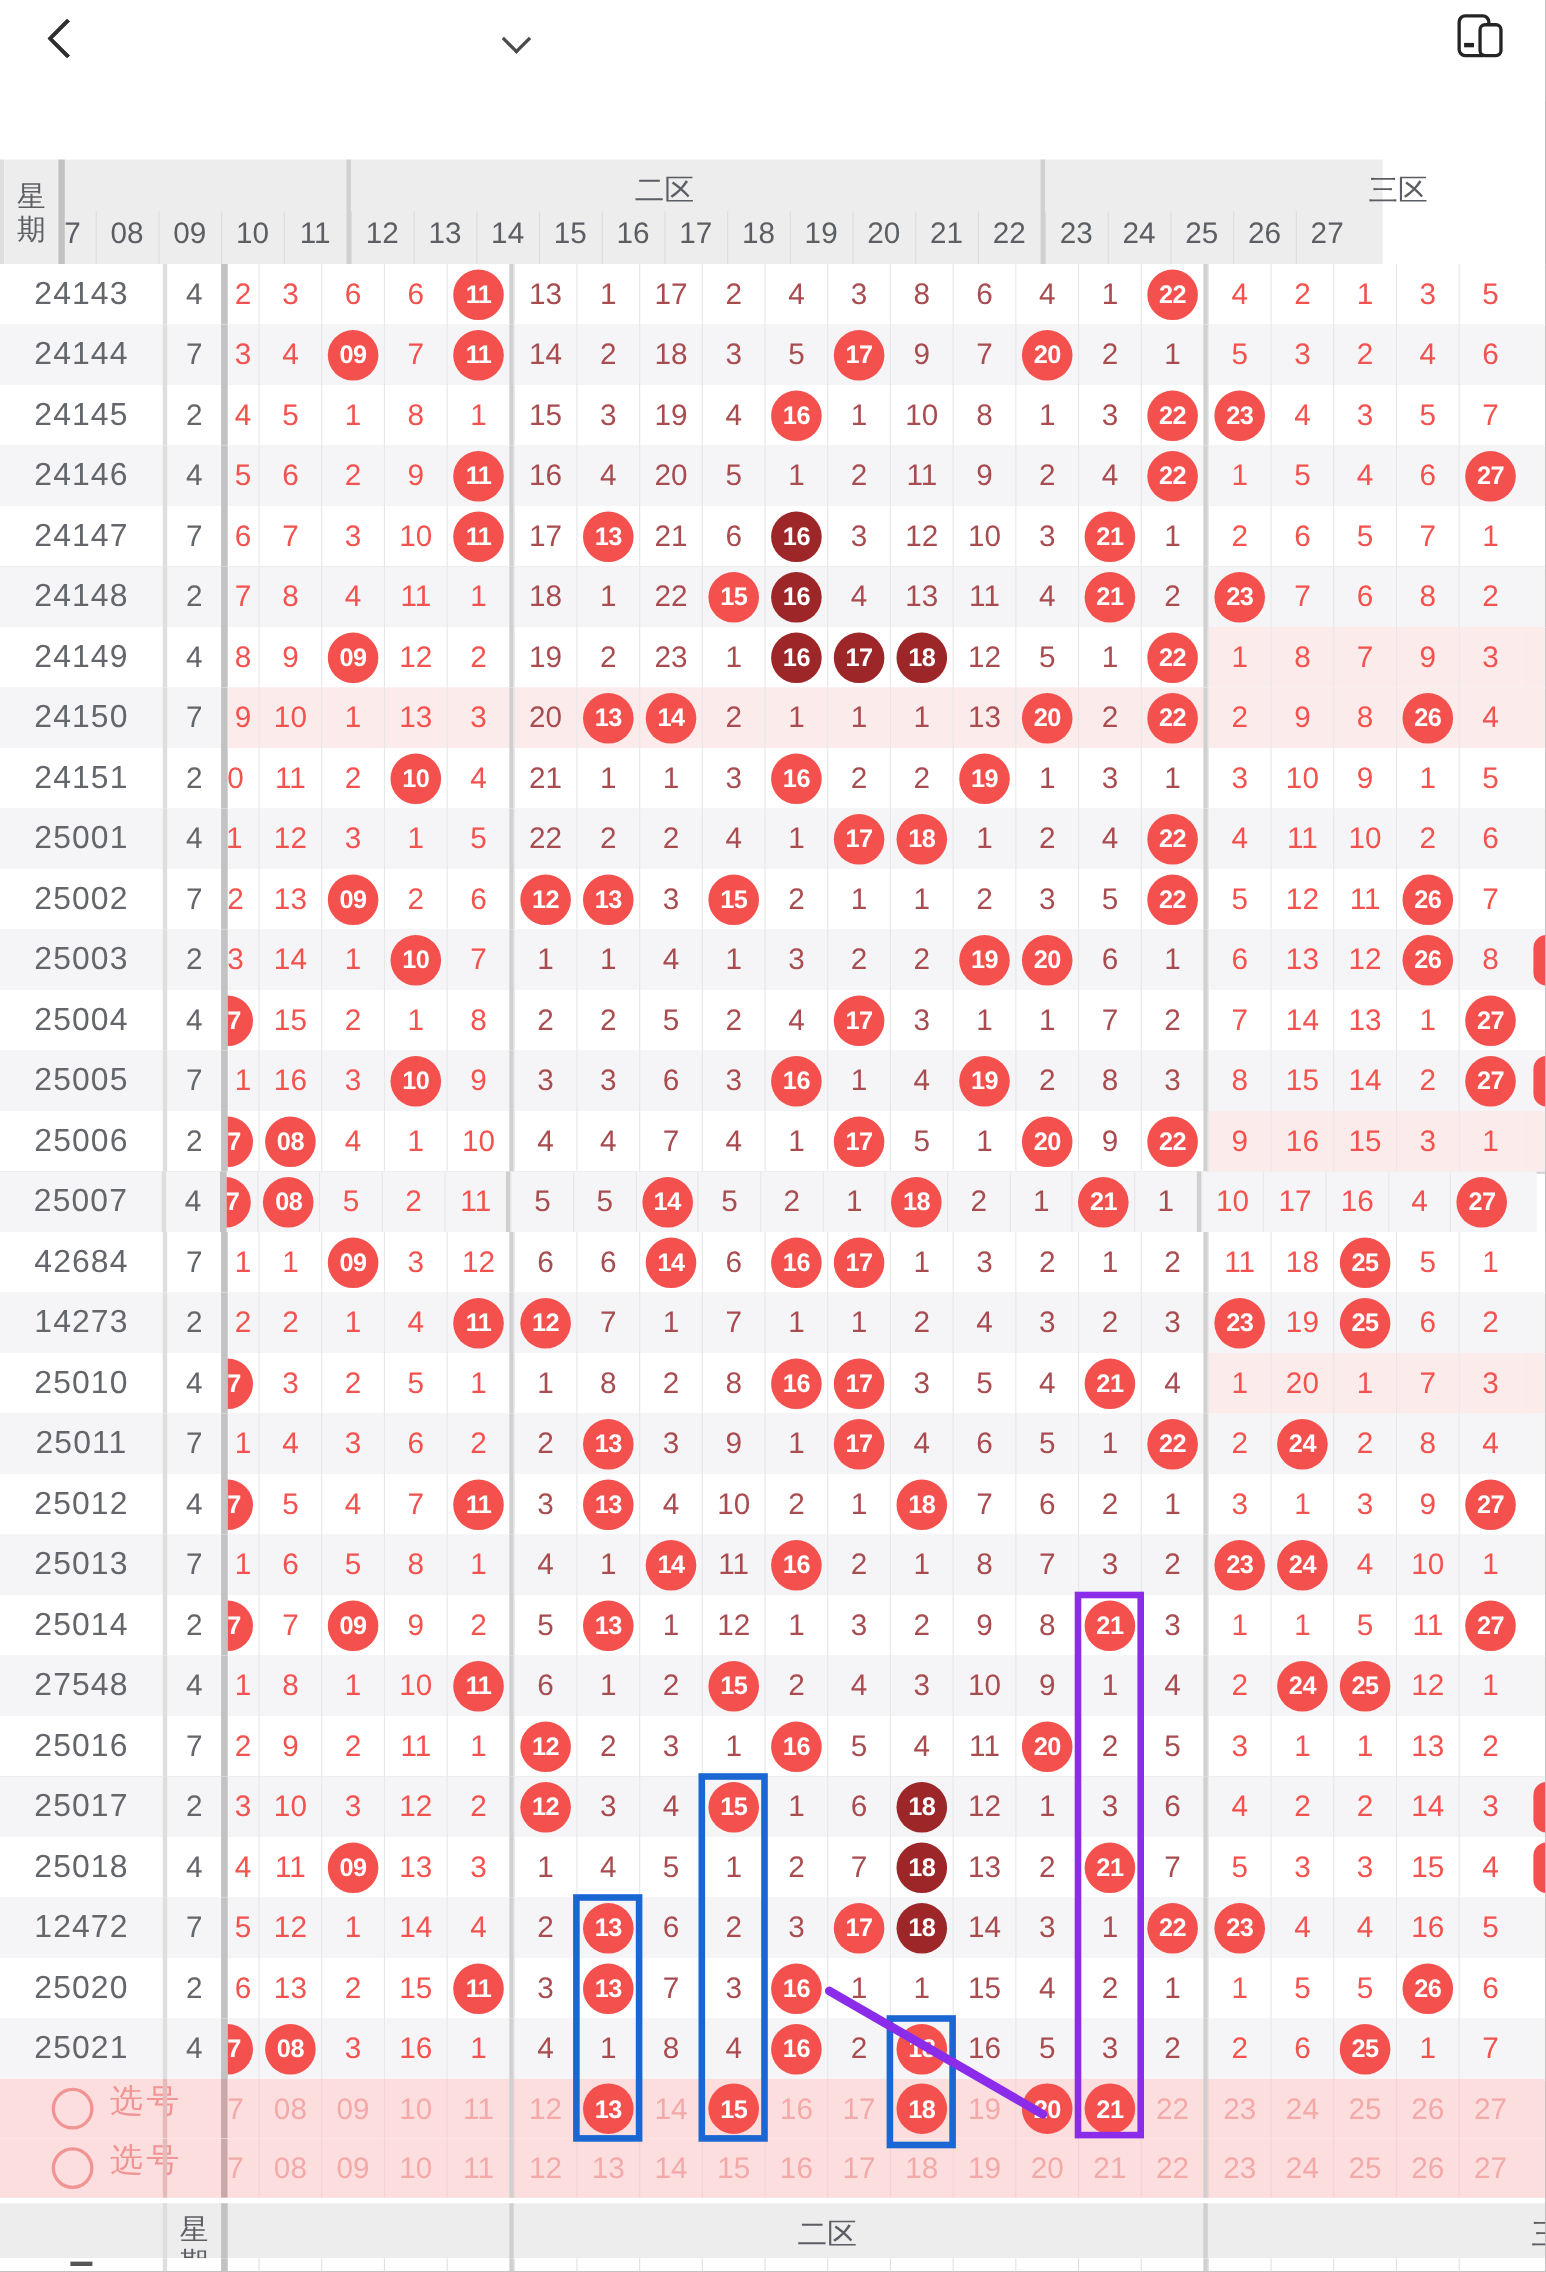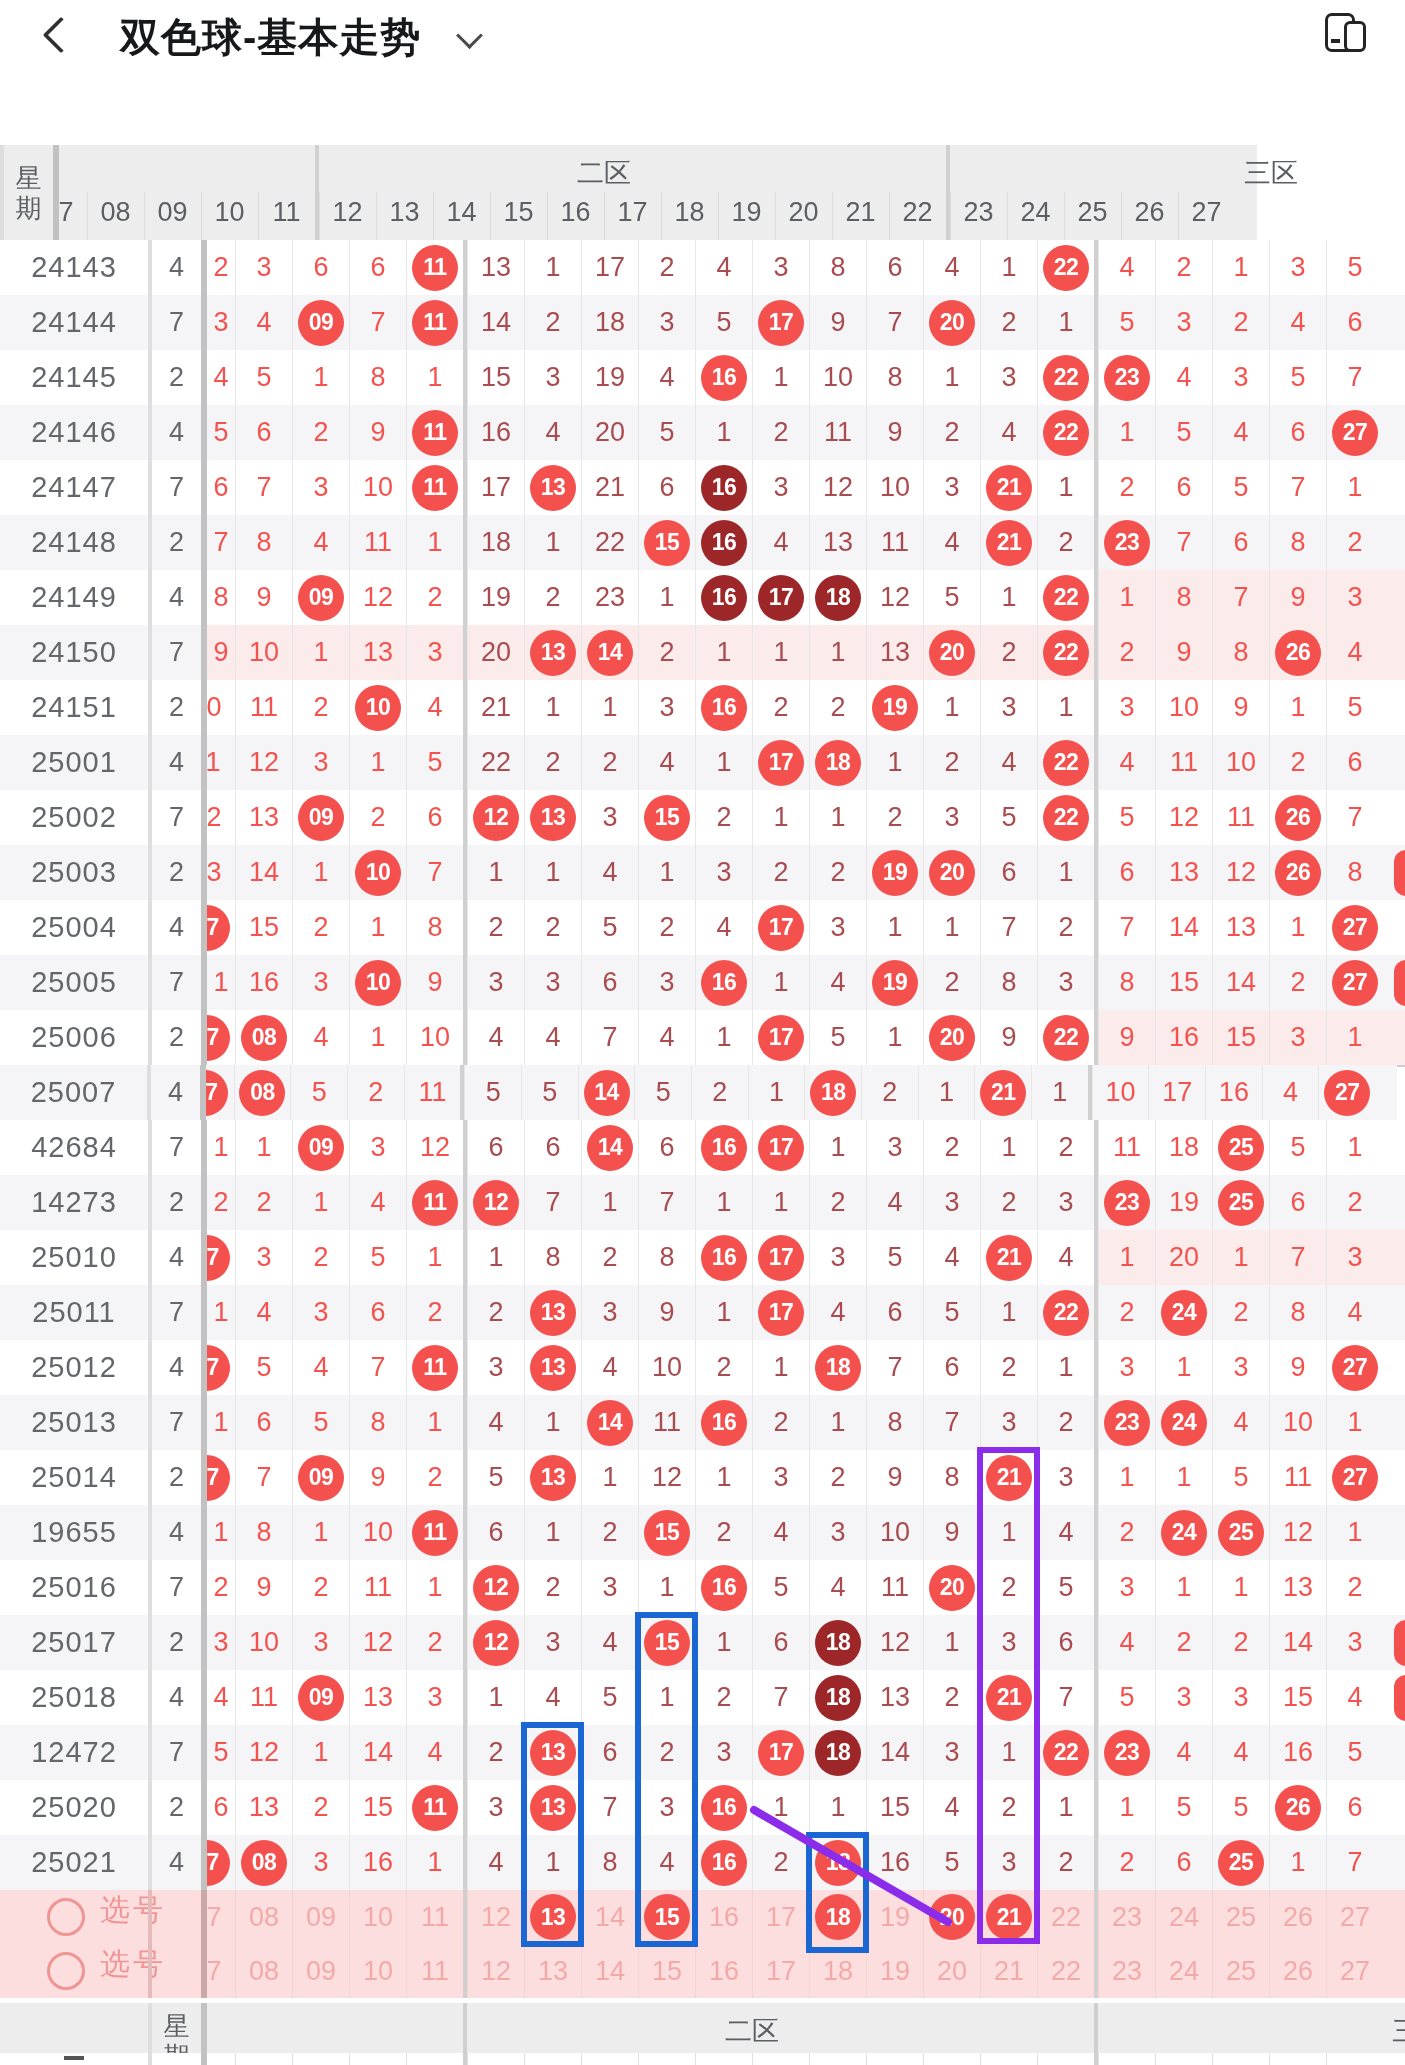--- a/index.html
+++ b/index.html
@@ -49,21 +49,20 @@
   .line-svg{position:absolute;left:0;top:0;pointer-events:none;}
   .foot-dash{position:absolute;background:#555;}
 </style>
 </head>
 <body>
 
 <div class="screen">
 
   <div class="app-bar">
     <div class="back-btn"></div>
-    <div class="page-title">双色球-基本走势</div>
     <div class="title-caret"></div>
     <div class="mw-icon">
       <div class="mw-a"></div>
       <div class="mw-dash"></div>
       <div class="mw-b"></div>
     </div>
   </div>
 
 
   <div id="thead">
@@ -1918,21 +1917,21 @@
         <div class="tcell num-border" style="width: 57px;">
           <span class="miss zoneA">11</span>
         </div>
         <div class="tcell num-border" style="width: 57px;">
           <div class="ball">27</div>
         </div>
         <div class="tcell" style="width: 22px;"></div>
       </div>
       <div class="trow" style="top: 1505px; height: 55px; width: 1405px; background: rgb(245, 245, 247); border-bottom: 1px solid rgb(237, 237, 238);">
         <div class="tcell" style="width: 148px;">
-          <span style="font-size:29px;color:#63666b;letter-spacing:1px">19655</span>
+          <span style="font-size:29px;color:#63666b;letter-spacing:1px">27548</span>
         </div>
         <div class="tcell" style="width: 4px; background: rgb(222, 222, 222);"></div>
         <div class="tcell" style="width: 49px;">
           <span style="font-size:27px;color:#63666b">4</span>
         </div>
         <div class="tcell" style="width: 6px; background: rgb(194, 194, 194);"></div>
         <div class="tcell" style="width: 28px;">
           <div class="clip7" style="left: 0px; width: 28px;">
             <span class="miss zoneA">1</span>
           </div>

